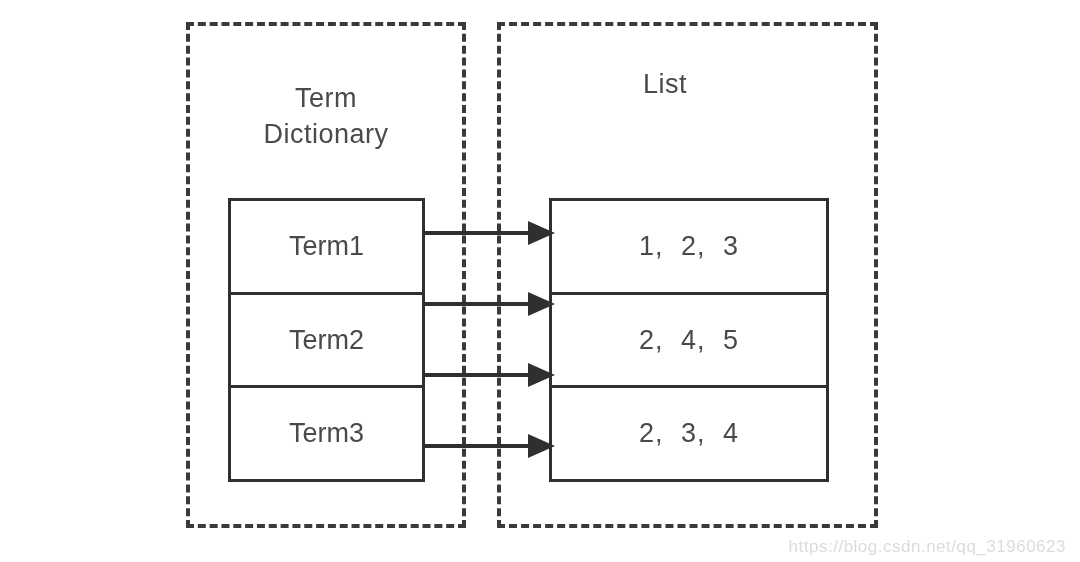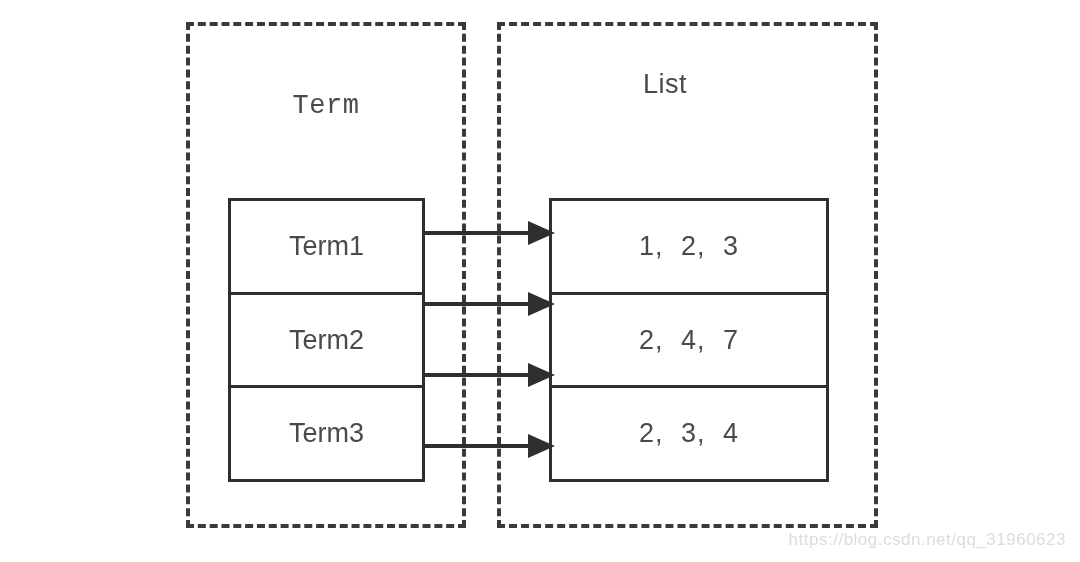--- a/index.html
+++ b/index.html
@@ -22,21 +22,21 @@
 
   .box-title {
     position: absolute;
     text-align: center;
     font-size: 27px;
     line-height: 36px;
     color: #4a4a4a;
     letter-spacing: 0.5px;
   }
   .box-title .line { display: block; }
-  .title-left  { left: 186px; top: 88px; width: 280px; font-family: Liberation Mono, monospace; }
+  .title-left  { left: 186px; top: 80px; width: 280px; }
   .title-right { left: 497px; top: 66px; width: 336px; }
 
   .itable {
     position: absolute;
     top: 198px;
     height: 284px;
     display: flex;
     flex-direction: column;
     border: 3px solid #2f2f2f;
     box-sizing: border-box;
@@ -73,51 +73,52 @@
     left: 104px; top: 0;
     width: 0; height: 0;
     border-top: 12px solid transparent;
     border-bottom: 12px solid transparent;
     border-left: 27px solid #2f2f2f;
   }
 
   .watermark {
     position: absolute;
     right: 14px;
-    bottom: 12px;
+    bottom: 5px;
     font-size: 17px;
     color: #dcdcdc;
     letter-spacing: 0.5px;
   }
 </style>
 </head>
 <body>
 
 <div class="canvas">
 
   <div class="dashed-box left"></div>
 
   <div class="dashed-box right"></div>
 
   <div class="box-title title-left">
     <span class="line">Term</span>
+    <span class="line">Dictionary</span>
   </div>
   <div class="box-title title-right">
     <span class="line">List</span>
   </div>
 
   <div class="itable left-table">
     <div class="cell">Term1</div>
     <div class="cell">Term2</div>
     <div class="cell">Term3</div>
   </div>
 
   <div class="itable right-table">
     <div class="cell">1, 2, 3</div>
-    <div class="cell">2, 4, 7</div>
+    <div class="cell">2, 4, 5</div>
     <div class="cell">2, 3, 4</div>
   </div>
 
   <div class="arrow arrow-y1">
     <div class="arrow-line"></div>
     <div class="arrow-head"></div>
   </div>
   <div class="arrow arrow-y2">
     <div class="arrow-line"></div>
     <div class="arrow-head"></div>

